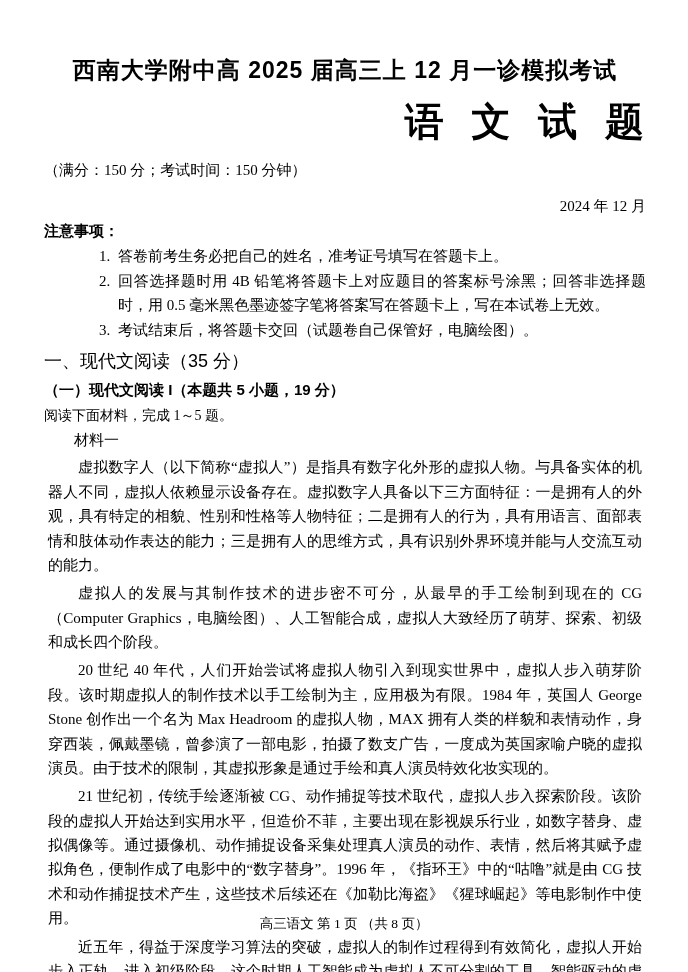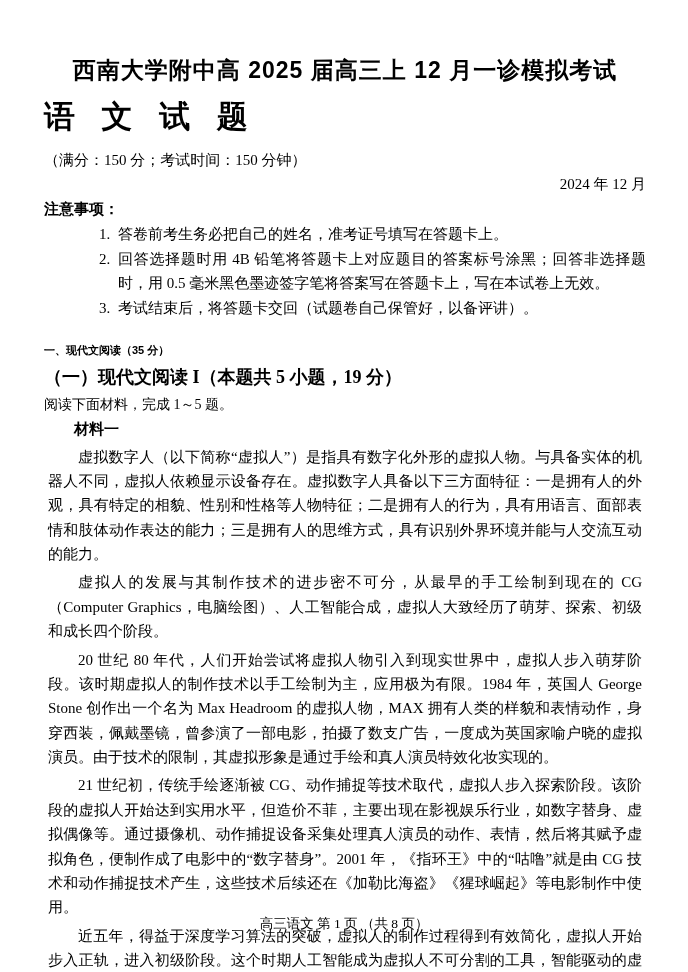--- a/index.html
+++ b/index.html
@@ -24,35 +24,35 @@
     margin: 0;
     font-family: "Liberation Sans", "DejaVu Sans", sans-serif;
     font-weight: 700;
     font-size: 23px;
     line-height: 1.3;
     text-align: center;
     letter-spacing: 1px;
   }
   .subject-title {
     margin: 12px 0 0 0;
-    font-family: Liberation Sans, sans-serif;
+    font-family: Liberation Serif, serif;
     font-weight: 700;
-    font-size: 31px;
+    font-size: 39px;
     line-height: 1.25;
-    text-align: left;
+    text-align: right;
     word-spacing: 14px;
     letter-spacing: 2px;
   }
   .exam-info {
     margin: 13px 0 0 0;
     font-size: 15px;
     line-height: 1.4;
   }
   .exam-date {
-    margin: 3px 0 0 0;
+    margin: 15px 0 0 0;
     font-size: 15px;
     line-height: 1.4;
     text-align: right;
   }
   
   .notice-heading {
     margin: 4px 0 0 0;
     font-size: 15px;
     line-height: 1.45;
     font-weight: 700;
@@ -63,42 +63,42 @@
     font-size: 15px;
     line-height: 1.6;
   }
   .notice-list li {
     margin: 0 0 1px 12px;
     padding-left: 4px;
     text-align: justify;
   }
   
   .sec-heading {
-    margin: 23px 0 0 0;
+    margin: 6px 0 0 0;
     font-family: "Liberation Sans", "DejaVu Sans", sans-serif;
-    font-weight: 700;
-    font-size: 11px;
+    font-weight: 400;
+    font-size: 18px;
     line-height: 1.45;
   }
   .sub-heading {
     margin: 5px 0 0 0;
-    font-family: Liberation Serif, serif;
+    font-family: Liberation Sans, sans-serif;
     font-weight: 700;
-    font-size: 18px;
+    font-size: 15px;
     line-height: 1.45;
   }
   .instruction {
     margin: 4px 0 0 0;
     font-size: 14px;
     line-height: 1.55;
   }
   .material-label {
     margin: 2px 0 0 0;
     font-family: "Liberation Sans", "DejaVu Sans", sans-serif;
-    font-weight: 700;
+    font-weight: 400;
     font-size: 15px;
     line-height: 1.5;
     text-indent: 2em;
   }
   .para {
     margin: 4px;
     font-size: 15px;
     line-height: 1.625;
     text-indent: 2em;
     text-align: justify;
@@ -124,33 +124,33 @@
     <h2 class="subject-title">语 文 试 题</h2>
     <p class="exam-info">（满分：150 分；考试时间：150 分钟）</p>
     <p class="exam-date">2024 年 12 月</p>
   </header>
 
   <section class="notice">
     <p class="notice-heading">注意事项：</p>
     <ol class="notice-list">
       <li>答卷前考生务必把自己的姓名，准考证号填写在答题卡上。</li>
       <li>回答选择题时用 4B 铅笔将答题卡上对应题目的答案标号涂黑；回答非选择题时，用 0.5 毫米黑色墨迹签字笔将答案写在答题卡上，写在本试卷上无效。</li>
-      <li>考试结束后，将答题卡交回（试题卷自己保管好，以备评讲）。</li>
+      <li>考试结束后，将答题卡交回（试题卷自己保管好，电脑绘图）。</li>
     </ol>
   </section>
 
   <section class="reading">
     <h3 class="sec-heading">一、现代文阅读（35 分）</h3>
     <h4 class="sub-heading">（一）现代文阅读 I（本题共 5 小题，19 分）</h4>
     <p class="instruction">阅读下面材料，完成 1～5 题。</p>
     <p class="material-label">材料一</p>
     <p class="para">虚拟数字人（以下简称“虚拟人”）是指具有数字化外形的虚拟人物。与具备实体的机器人不同，虚拟人依赖显示设备存在。虚拟数字人具备以下三方面特征：一是拥有人的外观，具有特定的相貌、性别和性格等人物特征；二是拥有人的行为，具有用语言、面部表情和肢体动作表达的能力；三是拥有人的思维方式，具有识别外界环境并能与人交流互动的能力。</p>
     <p class="para">虚拟人的发展与其制作技术的进步密不可分，从最早的手工绘制到现在的 CG（Computer Graphics，电脑绘图）、人工智能合成，虚拟人大致经历了萌芽、探索、初级和成长四个阶段。</p>
-    <p class="para">20 世纪 80 年代，人们开始尝试将虚拟人物引入到现实世界中，虚拟人步入萌芽阶段。该时期虚拟人的制作技术以手工绘制为主，应用极为有限。1984 年，英国人 George Stone 创作出一个名为 Max Headroom 的虚拟人物，MAX 拥有人类的样貌和表情动作，身穿西装，佩戴墨镜，曾参演了一部电影，拍摄了数支广告，一度成为英国家喻户晓的虚拟演员。由于技术的限制，其虚拟形象是通过手绘和真人演员特效化妆实现的。</p>
-    <p class="para">21 世纪初，传统手绘逐渐被 CG、动作捕捉等技术取代，虚拟人步入探索阶段。该阶段的虚拟人开始达到实用水平，但造价不菲，主要出现在影视娱乐行业，如数字替身、虚拟偶像等。通过摄像机、动作捕捉设备采集处理真人演员的动作、表情，然后将其赋予虚拟角色，便制作成了电影中的“数字替身”。2001 年，《指环王》中的“咕噜”就是由 CG 技术和动作捕捉技术产生，这些技术后续还在《加勒比海盗》《猩球崛起》等电影制作中使用。</p>
+    <p class="para">20 世纪 40 年代，人们开始尝试将虚拟人物引入到现实世界中，虚拟人步入萌芽阶段。该时期虚拟人的制作技术以手工绘制为主，应用极为有限。1984 年，英国人 George Stone 创作出一个名为 Max Headroom 的虚拟人物，MAX 拥有人类的样貌和表情动作，身穿西装，佩戴墨镜，曾参演了一部电影，拍摄了数支广告，一度成为英国家喻户晓的虚拟演员。由于技术的限制，其虚拟形象是通过手绘和真人演员特效化妆实现的。</p>
+    <p class="para">21 世纪初，传统手绘逐渐被 CG、动作捕捉等技术取代，虚拟人步入探索阶段。该阶段的虚拟人开始达到实用水平，但造价不菲，主要出现在影视娱乐行业，如数字替身、虚拟偶像等。通过摄像机、动作捕捉设备采集处理真人演员的动作、表情，然后将其赋予虚拟角色，便制作成了电影中的“数字替身”。1996 年，《指环王》中的“咕噜”就是由 CG 技术和动作捕捉技术产生，这些技术后续还在《加勒比海盗》《猩球崛起》等电影制作中使用。</p>
     <p class="para">近五年，得益于深度学习算法的突破，虚拟人的制作过程得到有效简化，虚拟人开始步入正轨，进入初级阶段。这个时期人工智能成为虚拟人不可分割的工具，智能驱动的虚拟人开始崭露头角。2019 年，浦发银行的数字员工“小浦”，就是利用自然语言处理、语音识别、计算机视觉等人工智能技术制作的虚拟人，可通过移动设备为用户提供“面对面”的银行业务服务。</p>
 
   </section>
 
   <footer class="page-footer">
     <span>高三语文 第 1 页 （共 8 页）</span>
   </footer>
 
 </div>
 

